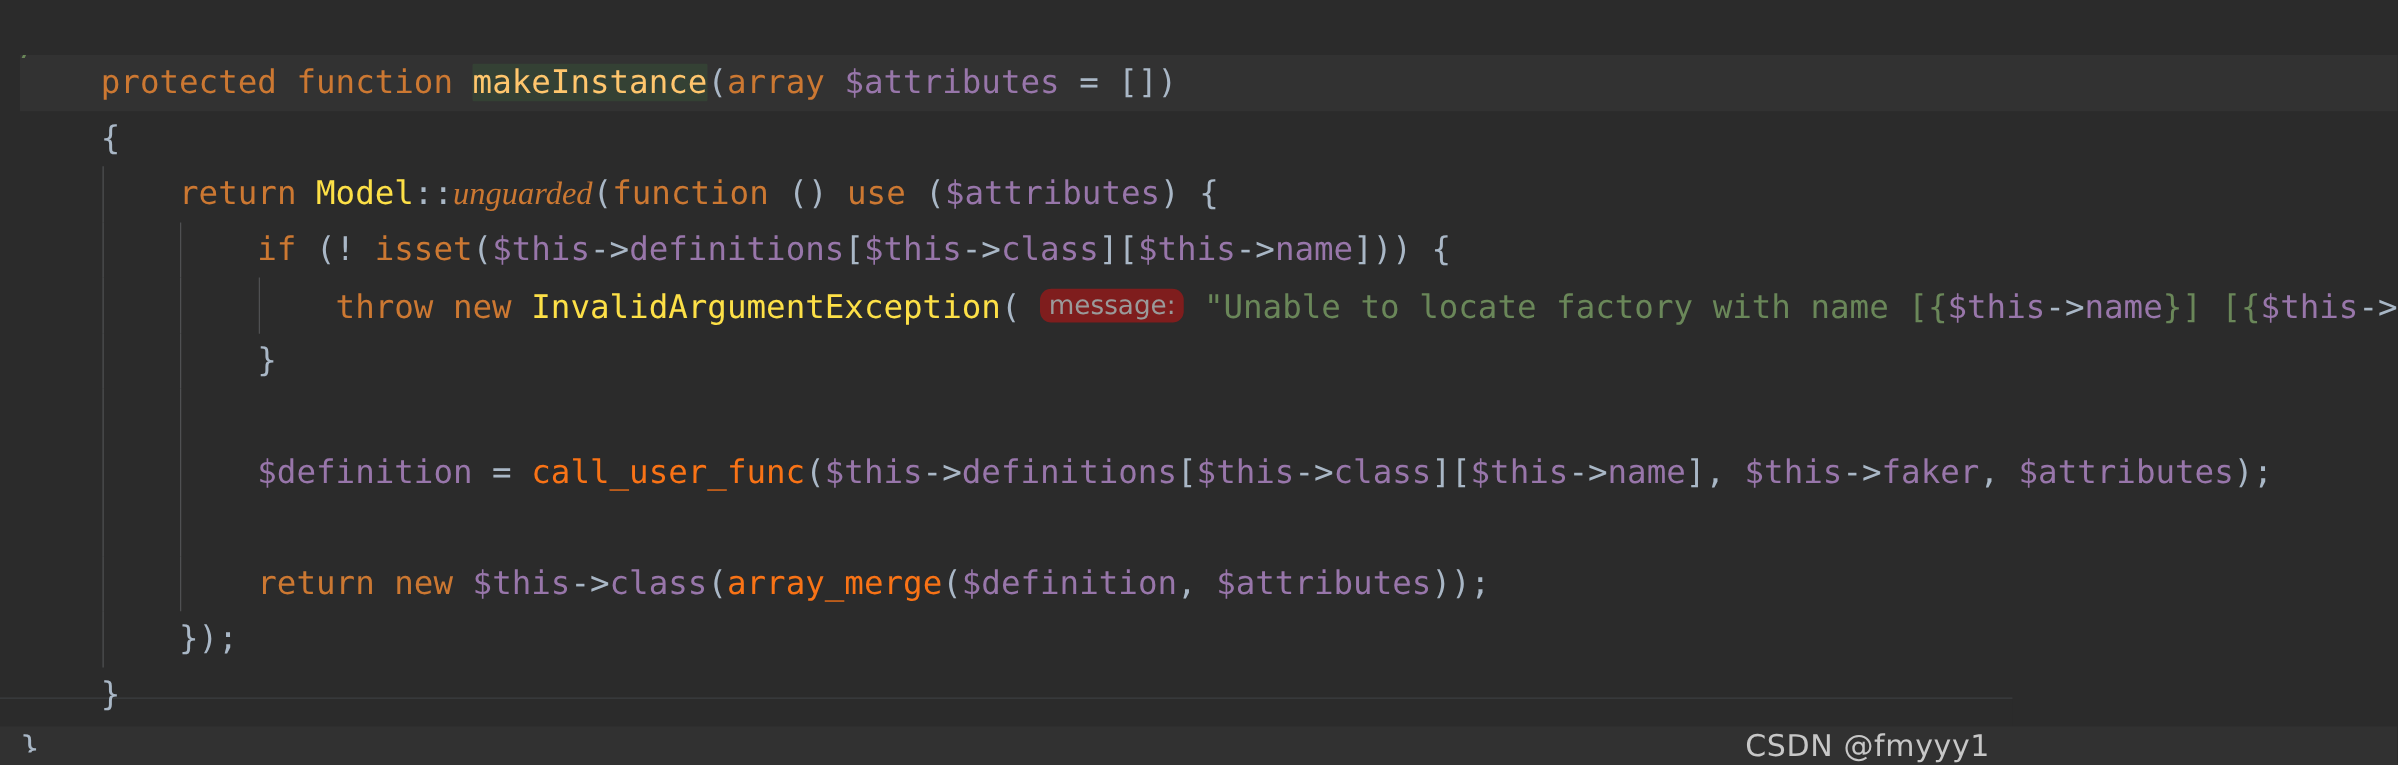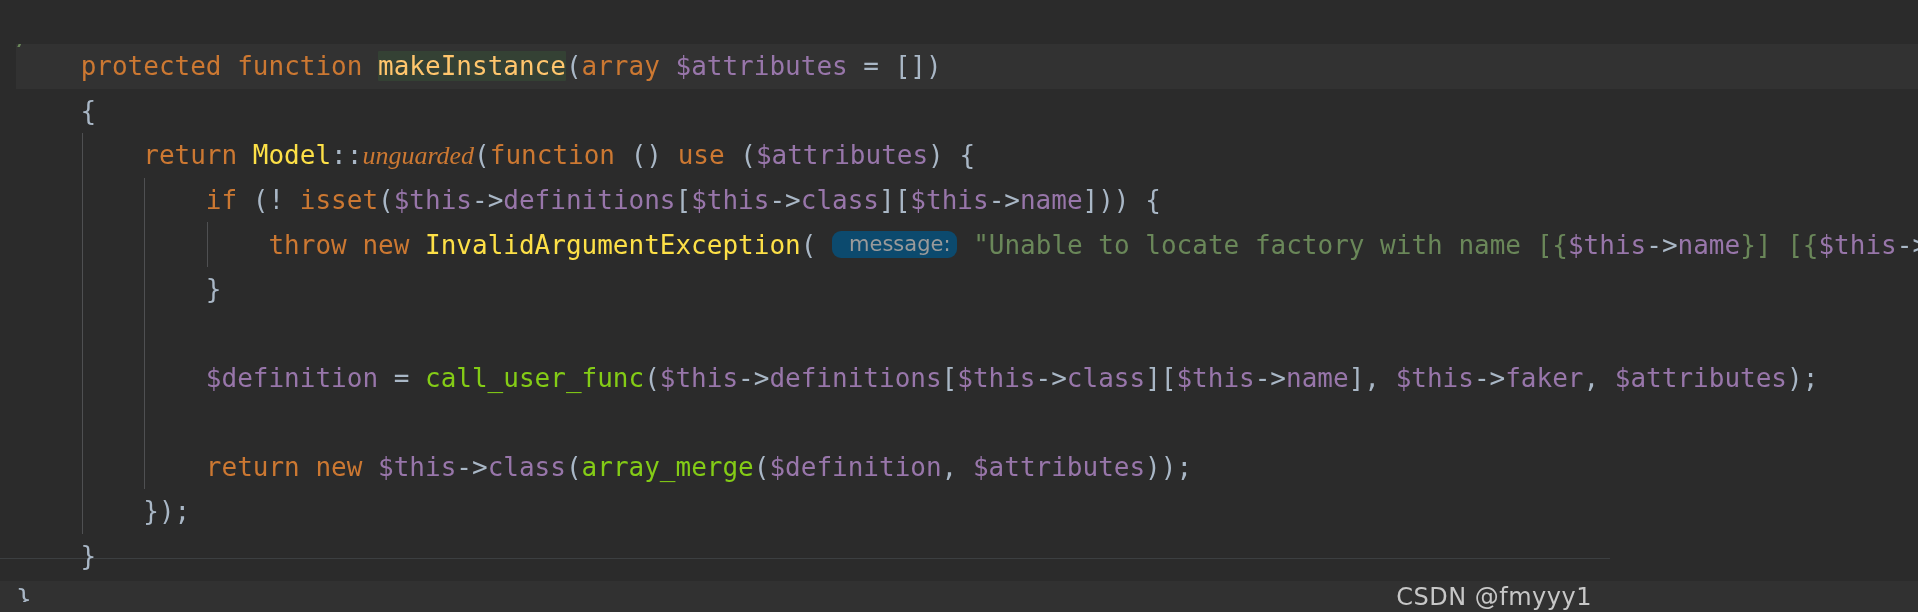--- a/index.html
+++ b/index.html
@@ -63,39 +63,39 @@
     bottom: 0;
     width: 1px;
     background: #4f5052;
     z-index: 1;
   }
 
   
   .kw        { color: #cc7832; }          
   .kw-i      { color: #cc7832; font-style: italic; font-family: Liberation Serif, serif; }
   .fn        { color: #ffc66d; }          
-  .fncall    { color: #84cc16; }          
+  .fncall    { color: #f97316; }          
   .var       { color: #9876aa; }          
   .cls       { color: #fde047; }          
   .str       { color: #6a8759; }          
   .punc      { color: #a9b7c6; }
   .plain     { color: #a9b7c6; }
 
   
   .ident-hl {
     background: #344134;
     border-radius: 1px;
   }
 
   
   .inlay {
-    background: #0c4a6e;
+    background: #7f1d1d;
     color: #9a9a9a;
     border-radius: 9px;
-    padding: 1px 7px 2px 17px;
+    padding: 1px 7px 2px 7px;
     font-size: 21px;
     font-family: "DejaVu Sans", "Liberation Sans", sans-serif;
     vertical-align: 3px;
   }
 
   
   .bottom-strip {
     position: absolute;
     left: 0;
     top: 558px;

